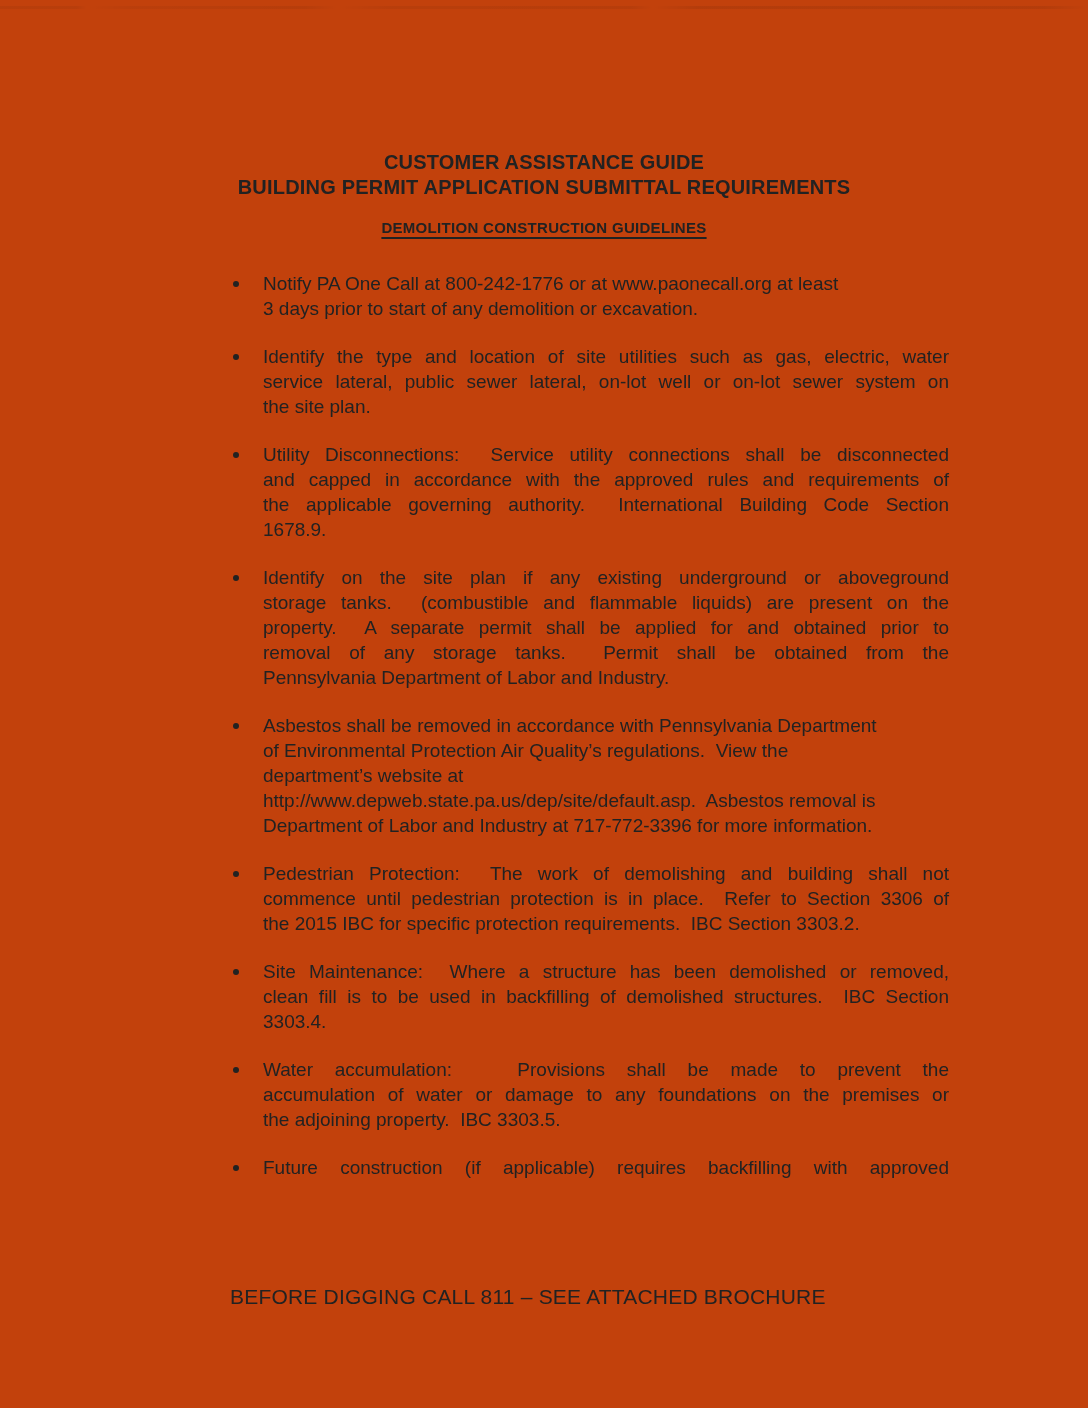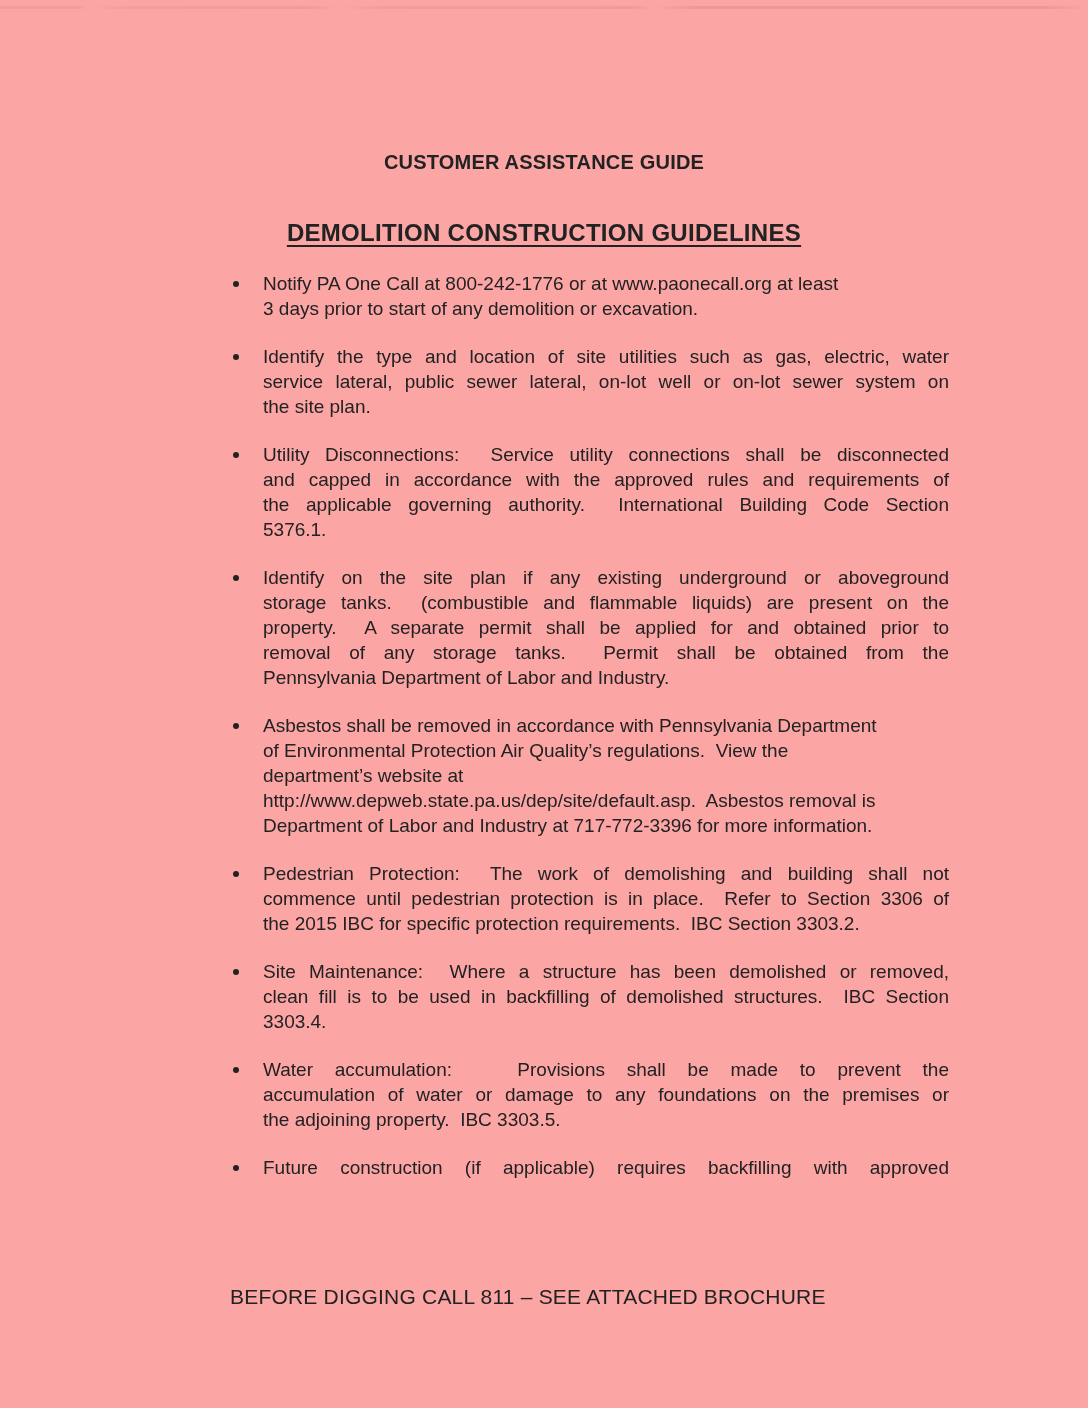--- a/index.html
+++ b/index.html
@@ -1,21 +1,21 @@
 <!DOCTYPE html>
 <html><head>
 <meta charset="utf-8">
 <style>
   html, body { margin: 0; padding: 0; background: #ffffff; }
 
   .page {
     position: relative;
     width: 1088px;
     height: 1408px;
-    background: #fca5a5;
+    background: #c2410c;
     font-family: "Liberation Sans", "DejaVu Sans", sans-serif;
     color: #222222;
     overflow: hidden;
   }
 
   
   .scan-artifact {
     position: absolute;
     top: 6px; left: 0;
     width: 1088px; height: 3px;
@@ -38,21 +38,21 @@
     line-height: 25px;
     letter-spacing: 0.2px;
   }
 
   .title {
     position: absolute;
     top: 219px; left: 0;
     width: 1088px;
     text-align: center;
     font-weight: 700;
-    font-size: 24px;
+    font-size: 15px;
     letter-spacing: 0.3px;
     text-decoration: underline;
     text-decoration-thickness: 2px;
     text-underline-offset: 4px;
   }
 
   .bullets {
     position: absolute;
     top: 271px; left: 232px;
     width: 733px;
@@ -93,20 +93,21 @@
   }
 </style>
 </head>
 <body>
 
 <div class="page">
   <div class="scan-artifact"></div>
 
   <div class="header">
     <div>CUSTOMER ASSISTANCE GUIDE</div>
+    <div>BUILDING PERMIT APPLICATION SUBMITTAL REQUIREMENTS</div>
   </div>
 
   <div class="title">DEMOLITION CONSTRUCTION GUIDELINES</div>
 
   <ul class="bullets" id="bullet-list">
       <li class="bullet-item">
         <span class="dot"></span>
         <div class="line">Notify PA One Call at 800-242-1776 or at www.paonecall.org at least</div>
         <div class="line">3 days prior to start of any demolition or excavation.</div>
       </li>
@@ -114,21 +115,21 @@
         <span class="dot"></span>
         <div class="line jl">Identify the type and location of site utilities such as gas, electric, water</div>
         <div class="line jl">service lateral, public sewer lateral, on-lot well or on-lot sewer system on</div>
         <div class="line">the site plan.</div>
       </li>
       <li class="bullet-item">
         <span class="dot"></span>
         <div class="line jl">Utility Disconnections:  Service utility connections shall be disconnected</div>
         <div class="line jl">and capped in accordance with the approved rules and requirements of</div>
         <div class="line jl">the applicable governing authority.  International Building Code Section</div>
-        <div class="line">5376.1.</div>
+        <div class="line">1678.9.</div>
       </li>
       <li class="bullet-item">
         <span class="dot"></span>
         <div class="line jl">Identify on the site plan if any existing underground or aboveground</div>
         <div class="line jl">storage tanks.  (combustible and flammable liquids) are present on the</div>
         <div class="line jl">property.  A separate permit shall be applied for and obtained prior to</div>
         <div class="line jl">removal of any storage tanks.  Permit shall be obtained from the</div>
         <div class="line">Pennsylvania Department of Labor and Industry.</div>
       </li>
       <li class="bullet-item">

